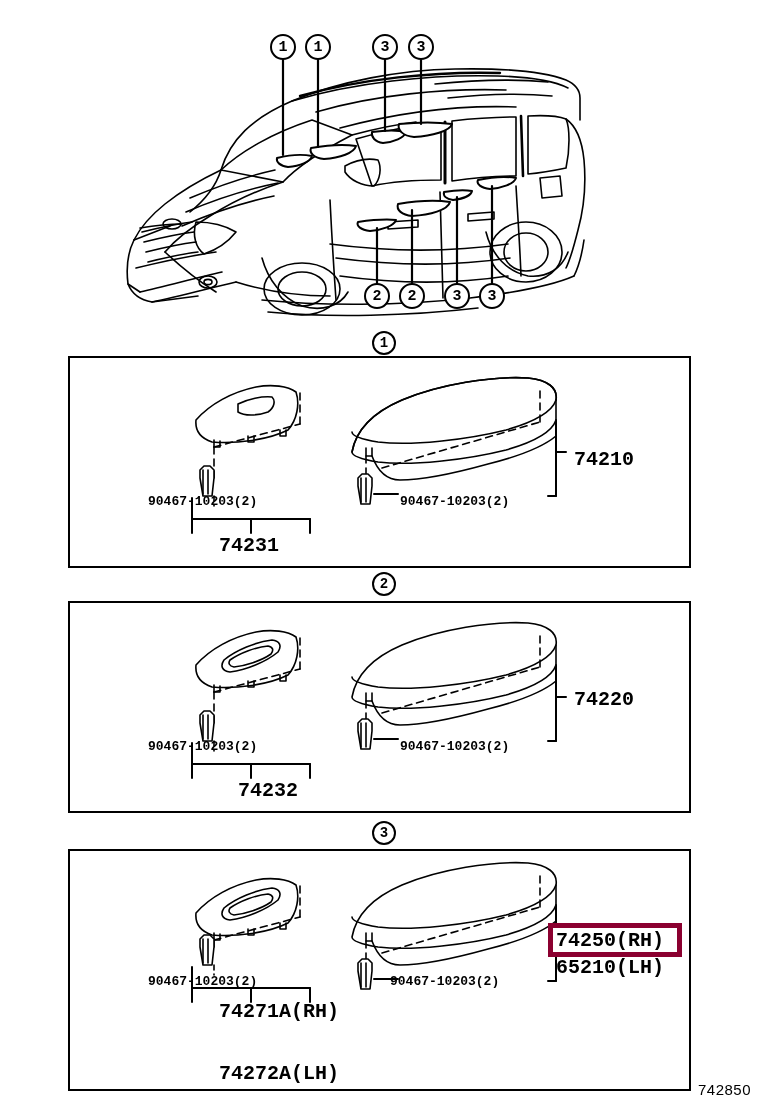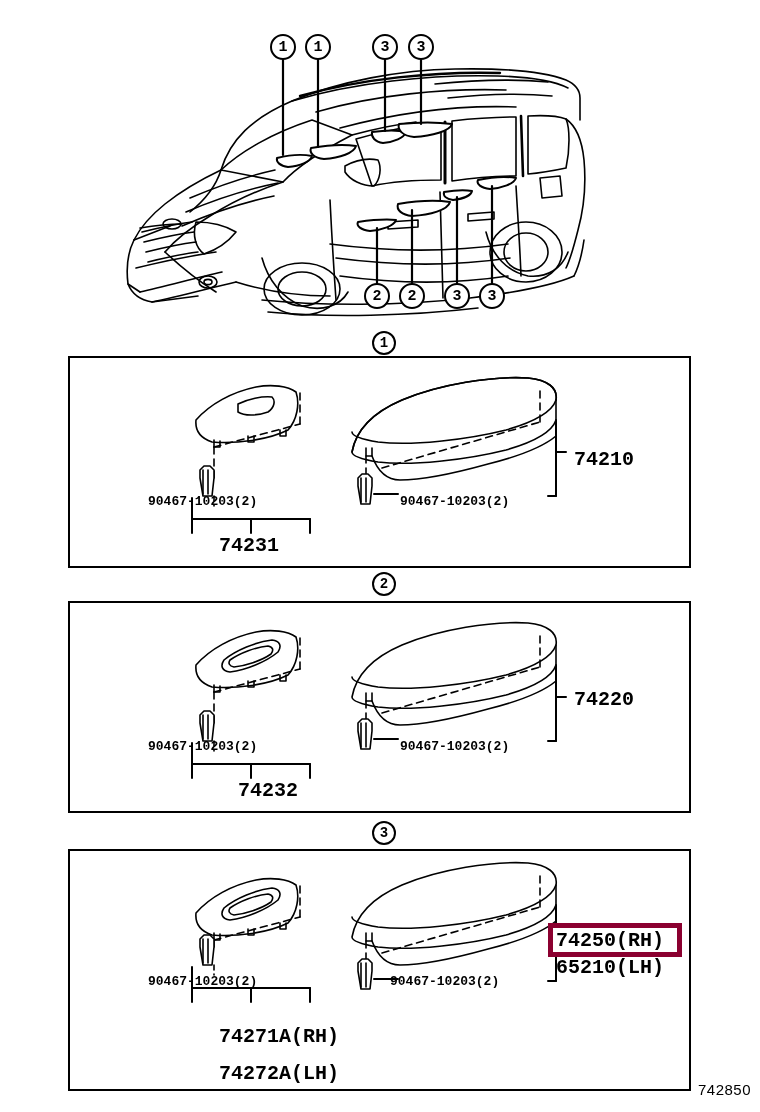--- a/index.html
+++ b/index.html
@@ -384,21 +384,21 @@
       <path d="M361,963 L361,987 M366,963 L366,987"></path>
       <path d="M374,979 L398,979" stroke-width="2"></path>
 
       <path d="M556,937 L562,937" stroke-width="2"></path>
       <path d="M556,905 L556,981" stroke-width="2"></path>
       <path d="M548,981 L556,981" stroke-width="2"></path>
     </g>
   </svg>
 
   <div class="lbl lbl-bolt" style="left:148px; top:975px;">90467-10203(2)</div>
-  <div class="lbl lbl-part" style="left:219px; top:1027px;">74271A(RH)</div>
+  <div class="lbl lbl-part" style="left:219px; top:1002px;">74271A(RH)</div>
   <div class="lbl lbl-part" style="left:219px; top:1064px;">74272A(LH)</div>
   <div class="lbl lbl-bolt" style="left:390px; top:975px;">90467-10203(2)</div>
 
   <div class="highlight-box" style="left:548px; top:923px; width:134px; height:34px; border:5px solid #8B0030;"></div>
   <div class="lbl lbl-part" style="left:556px; top:931px;">74250(RH)</div>
 
   <div class="lbl lbl-part" style="left:556px; top:958px;">65210(LH)</div>
 
   <div class="lbl lbl-code" style="left:698px; top:1082px;text-align:center;">742850</div>
 

